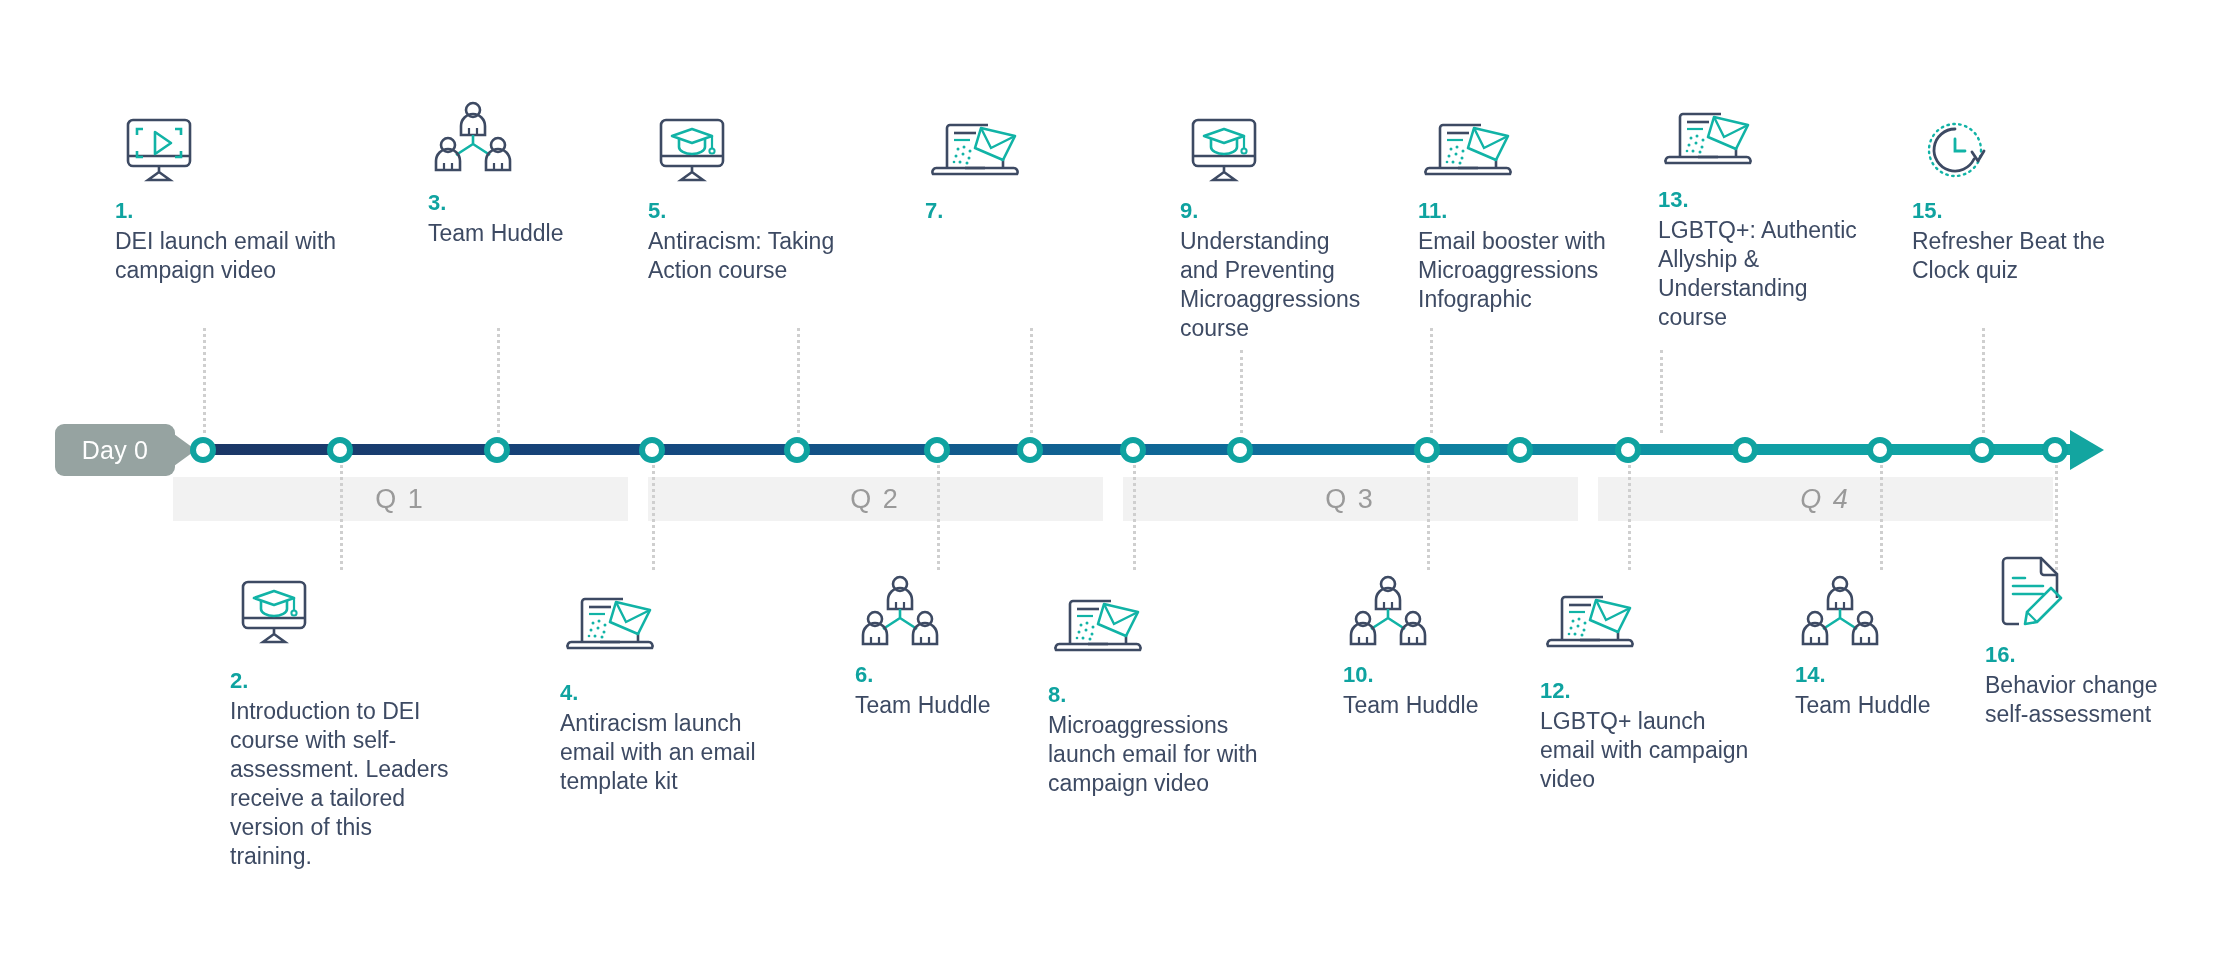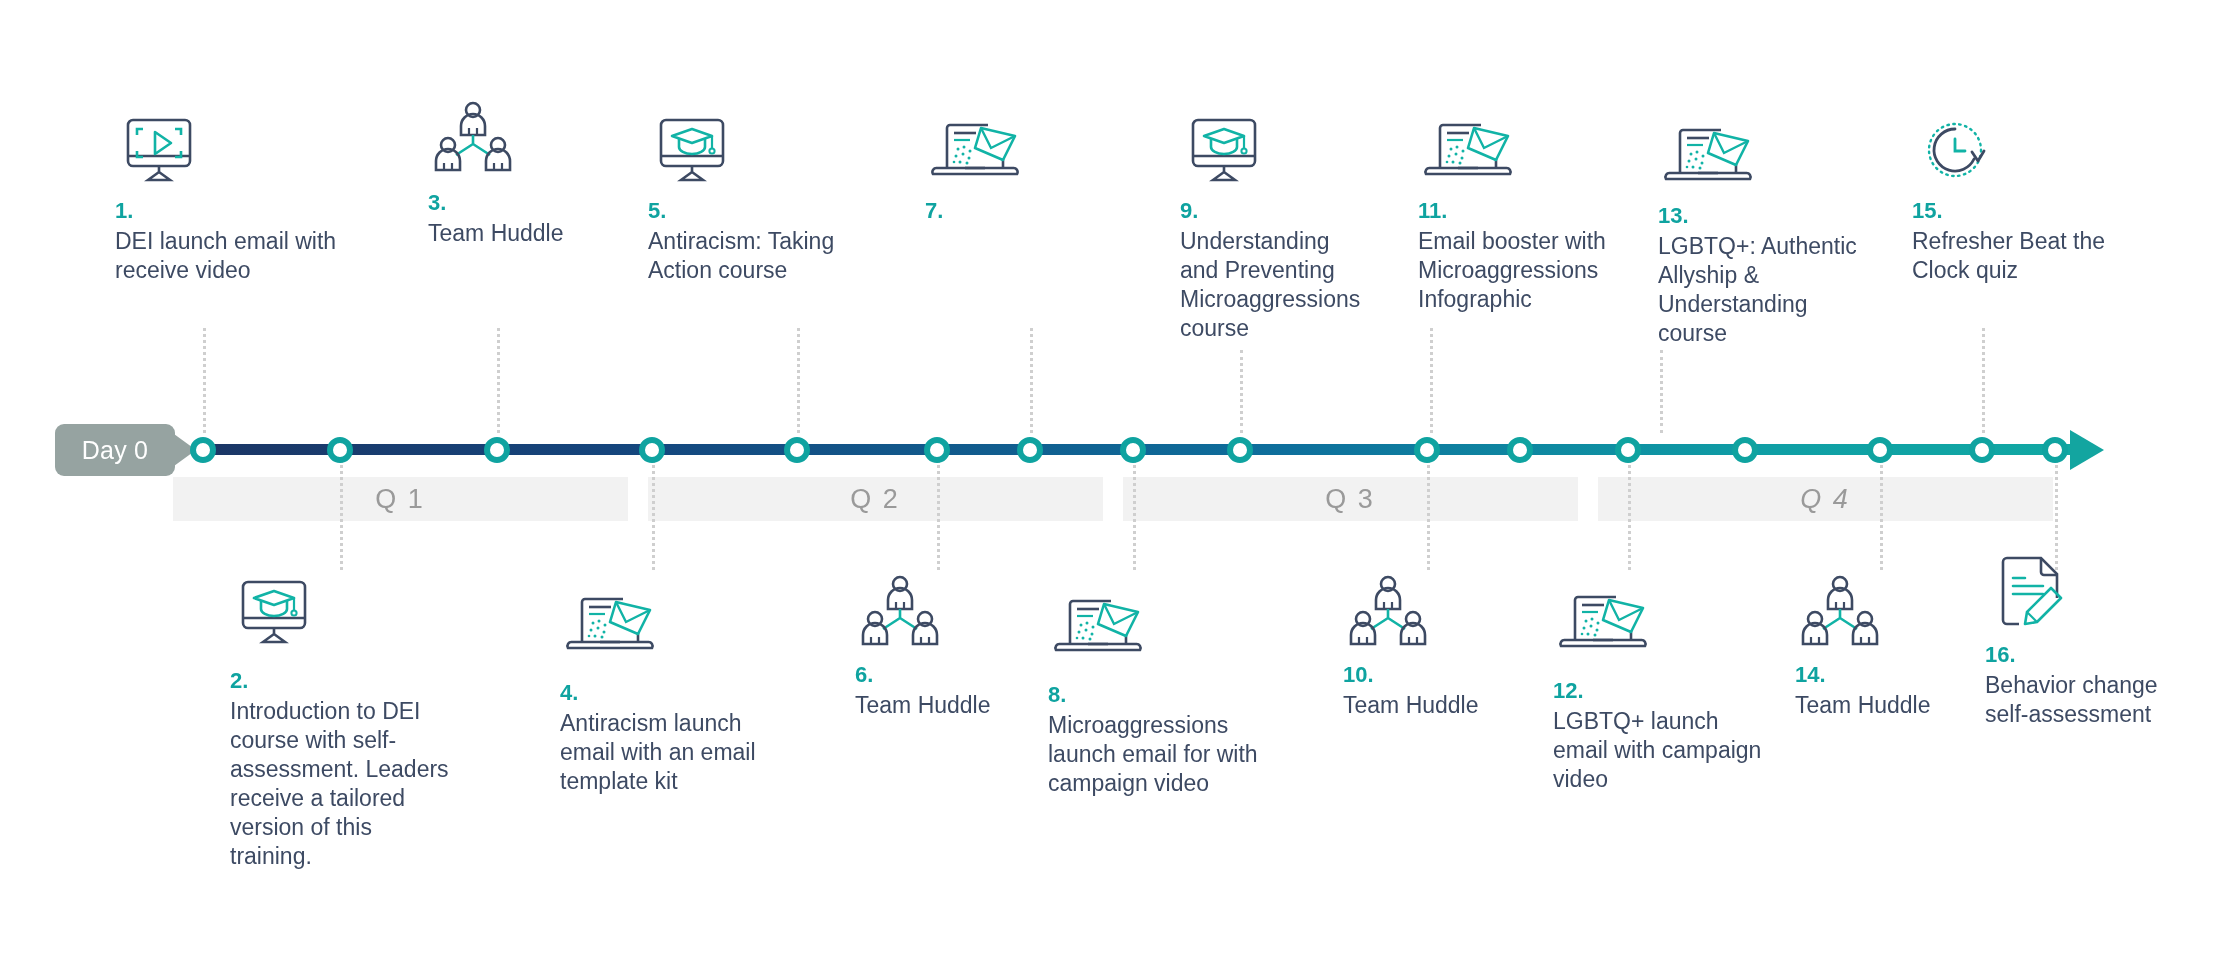--- a/index.html
+++ b/index.html
@@ -167,21 +167,21 @@
     <div class="icon">
       <svg width="88" height="66" viewBox="0 0 88 66">
         <rect x="13" y="2" width="62" height="46" rx="5" fill="none" stroke="#3d4a63" stroke-width="2.6"></rect>
         <path d="M13 38 H75" stroke="#3d4a63" stroke-width="2.6"></path>
         <path d="M44 48 V54 M33 62 L44 54 L55 62 Z" fill="none" stroke="#3d4a63" stroke-width="2.6"></path>
         <path d="M28 11 h-6 v6 M60 11 h6 v6 M28 39 h-6 v-6 M60 39 h6 v-6" fill="none" stroke="#11b3a6" stroke-width="2.6"></path>
         <path d="M40 14 L56 25 L40 36 Z" fill="none" stroke="#11b3a6" stroke-width="2.6" stroke-linejoin="round"></path>
       </svg>
     </div>
     <div class="num">1.</div>
-    <div class="txt">DEI launch email with receive video</div>
+    <div class="txt">DEI launch email with campaign video</div>
   </div>
 
   <div class="ms above" style="left:428px;top:110px;width:190px;">
     <div class="icon">
       <svg width="90" height="74" viewBox="0 0 90 74">
         <circle cx="45" cy="8" r="7" fill="none" stroke="#3d4a63" stroke-width="2.6"></circle>
         <path d="M33 33 v-9 a12 12 0 0 1 24 0 v9 z" fill="none" stroke="#3d4a63" stroke-width="2.6"></path>
         <path d="M41 26 v7 M49 26 v7" stroke="#3d4a63" stroke-width="2.2"></path>
         <path d="M45 33 v9 M45 42 L28 53 M45 42 L62 53" stroke="#11b3a6" stroke-width="2.6" fill="none"></path>
         <circle cx="20" cy="43" r="7" fill="none" stroke="#3d4a63" stroke-width="2.6"></circle>
@@ -276,21 +276,21 @@
           <circle cx="35" cy="44" r="1.5"></circle>
             <circle cx="42" cy="45" r="1.5"></circle>
             <circle cx="29" cy="44" r="1.3"></circle>
         </g>
       </svg>
     </div>
     <div class="num">11.</div>
     <div class="txt">Email booster with Microaggressions Infographic</div>
   </div>
 
-  <div class="ms above" style="left:1658px;top:123px;width:205px;">
+  <div class="ms above" style="left:1658px;top:107px;width:205px;">
     <div class="icon">
       <svg width="100" height="66" viewBox="0 0 100 66">
         <path d="M22 50 V10 a3 3 0 0 1 3-3 H63" fill="none" stroke="#3d4a63" stroke-width="2.6"></path>
         <path d="M78 26 V50" fill="none" stroke="#3d4a63" stroke-width="2.6"></path>
         <path d="M12 50 H88 a4 4 0 0 1 4 6 H8 a4 4 0 0 1 4 -6 Z" fill="none" stroke="#3d4a63" stroke-width="2.6"></path>
         <path d="M40 50 h20" stroke="#3d4a63" stroke-width="2.6"></path>
         <path d="M29 15 h22" stroke="#3d4a63" stroke-width="2.6"></path>
         <path d="M29 22 h16" stroke="#11b3a6" stroke-width="2.2"></path>
         <path d="M56 10 L90 18 L78 42 L50 30 Z" fill="#ffffff" stroke="#11b3a6" stroke-width="2.6" stroke-linejoin="round"></path>
         <path d="M56 10 L66 30 L90 18" fill="none" stroke="#11b3a6" stroke-width="2.4"></path>
@@ -427,21 +427,21 @@
         <path d="M16 61 v7 M24 61 v7" stroke="#3d4a63" stroke-width="2.2"></path>
         <circle cx="70" cy="43" r="7" fill="none" stroke="#3d4a63" stroke-width="2.6"></circle>
         <path d="M58 68 v-9 a12 12 0 0 1 24 0 v9 z" fill="none" stroke="#3d4a63" stroke-width="2.6"></path>
         <path d="M66 61 v7 M74 61 v7" stroke="#3d4a63" stroke-width="2.2"></path>
       </svg>
     </div>
     <div class="num">10.</div>
     <div class="txt">Team Huddle</div>
   </div>
 
-  <div class="ms below" style="left:1540px;top:588px;width:225px;margin-left:13px;">
+  <div class="ms below" style="left:1540px;top:588px;width:225px;">
     <div class="icon">
       <svg width="100" height="70" viewBox="0 0 100 66">
         <path d="M22 50 V10 a3 3 0 0 1 3-3 H63" fill="none" stroke="#3d4a63" stroke-width="2.6"></path>
         <path d="M78 26 V50" fill="none" stroke="#3d4a63" stroke-width="2.6"></path>
         <path d="M12 50 H88 a4 4 0 0 1 4 6 H8 a4 4 0 0 1 4 -6 Z" fill="none" stroke="#3d4a63" stroke-width="2.6"></path>
         <path d="M40 50 h20" stroke="#3d4a63" stroke-width="2.6"></path>
         <path d="M29 15 h22" stroke="#3d4a63" stroke-width="2.6"></path>
         <path d="M29 22 h16" stroke="#11b3a6" stroke-width="2.2"></path>
         <path d="M56 10 L90 18 L78 42 L50 30 Z" fill="#ffffff" stroke="#11b3a6" stroke-width="2.6" stroke-linejoin="round"></path>
         <path d="M56 10 L66 30 L90 18" fill="none" stroke="#11b3a6" stroke-width="2.4"></path>

